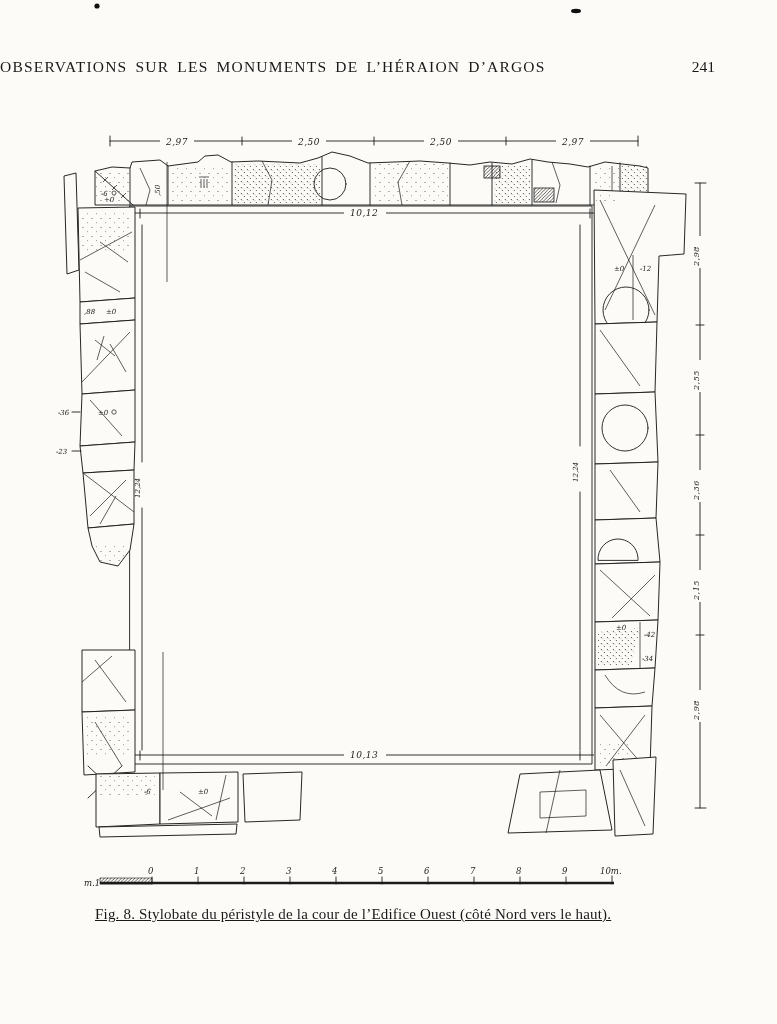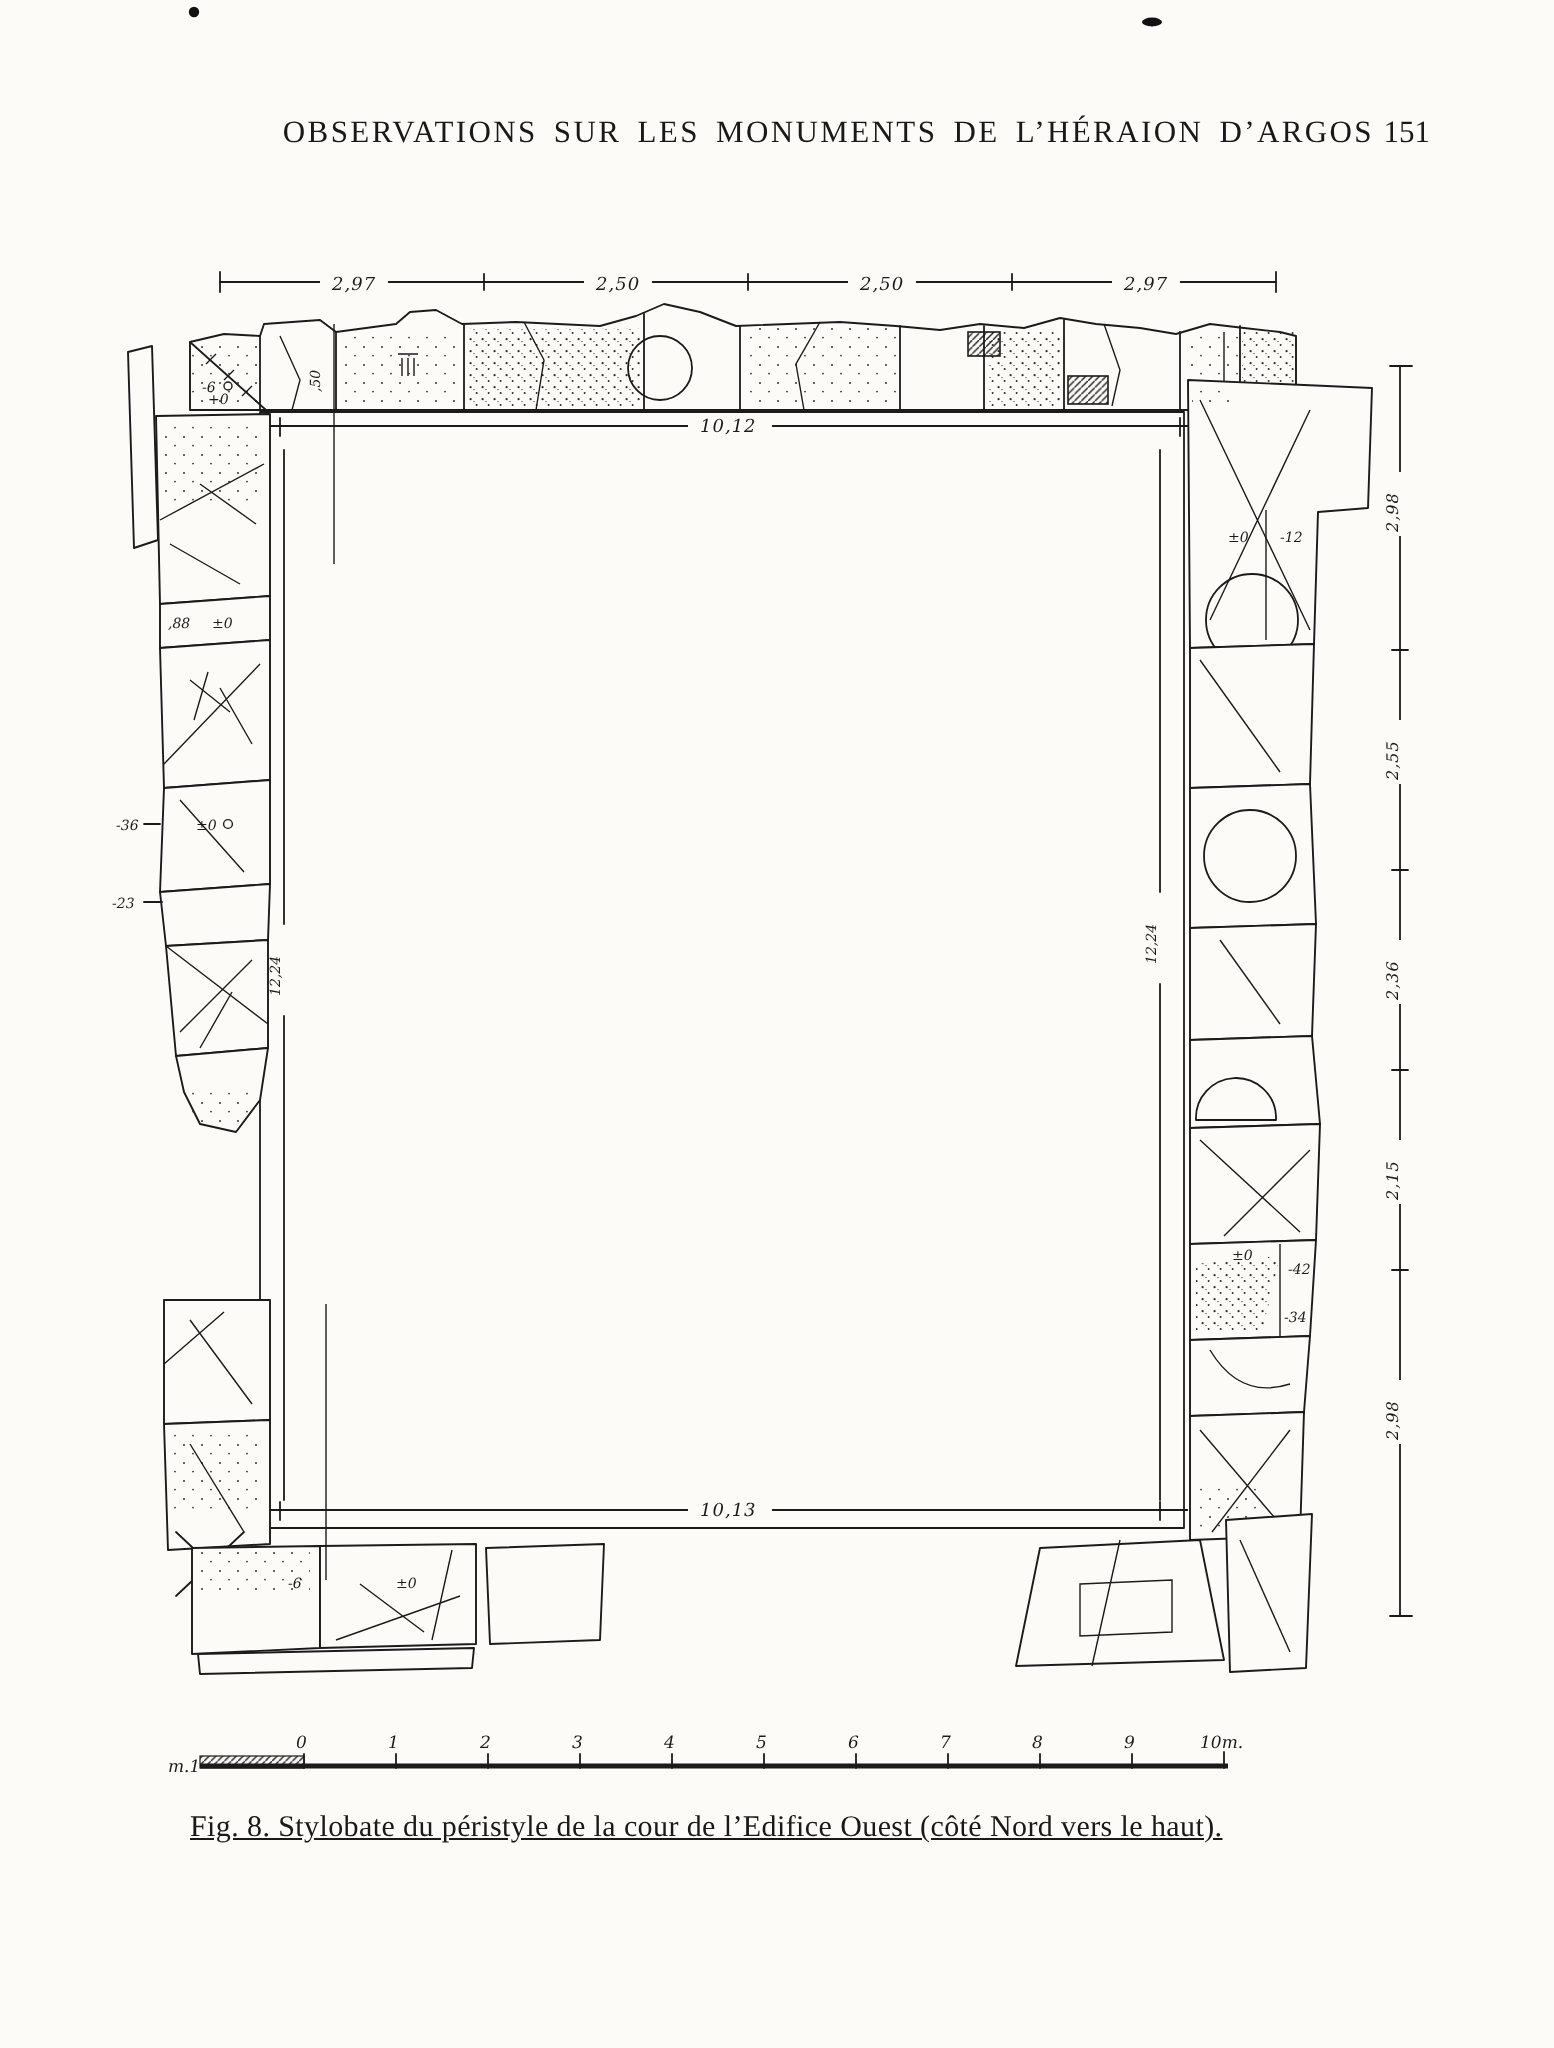--- a/index.html
+++ b/index.html
@@ -6,21 +6,21 @@
   body{
     width:777px;height:1024px;position:relative;overflow:hidden;
     background:#fcfbf8;
     font-family:"Liberation Serif", serif;
     color:#1b1b1b;
   }
   .header-row{
     position:absolute;top:58px;left:0;width:777px;height:24px;
   }
   .header-title{
-    position:absolute;left:0;right:90px;text-align:right;
+    position:absolute;left:0;right:90px;text-align:left;
     font-size:15.5px;letter-spacing:1.2px;word-spacing:3px;
     color:#191919;white-space:nowrap;
   }
   .page-number{
     position:absolute;right:62px;top:0;font-size:15.5px;color:#191919;
   }
   .figure-wrap{position:absolute;left:0;top:0;}
   .caption{
     position:absolute;left:95px;top:906px;width:620px;
     font-size:15px;color:#191919;letter-spacing:0.2px;text-decoration:underline;
@@ -34,21 +34,21 @@
   .ink{stroke:#1b1b1b;fill:none;stroke-width:0.9;stroke-linejoin:round;stroke-linecap:round;}
   .thin{stroke:#1b1b1b;fill:none;stroke-width:0.7;}
   .blk{fill:#fcfbf8;stroke:#1b1b1b;stroke-width:0.95;stroke-linejoin:round;}
   .speck{fill:#111;}
 </style>
 </head>
 <body>
 
 <div class="header-row">
   <div class="header-title">OBSERVATIONS SUR LES MONUMENTS DE L’HÉRAION D’ARGOS</div>
-  <div class="page-number">151</div>
+  <div class="page-number">241</div>
 </div>
 
 <div class="figure-wrap">
 <svg width="777" height="1024" viewBox="0 0 777 1024">
   <defs>
     <pattern id="stip" width="6" height="6" patternUnits="userSpaceOnUse">
       <circle cx="1.3" cy="1.6" r="0.55" fill="#2a2a2a"></circle>
       <circle cx="4.3" cy="4.5" r="0.5" fill="#2a2a2a"></circle>
       <circle cx="3" cy="2.8" r="0.35" fill="#3a3a3a"></circle>
     </pattern>

